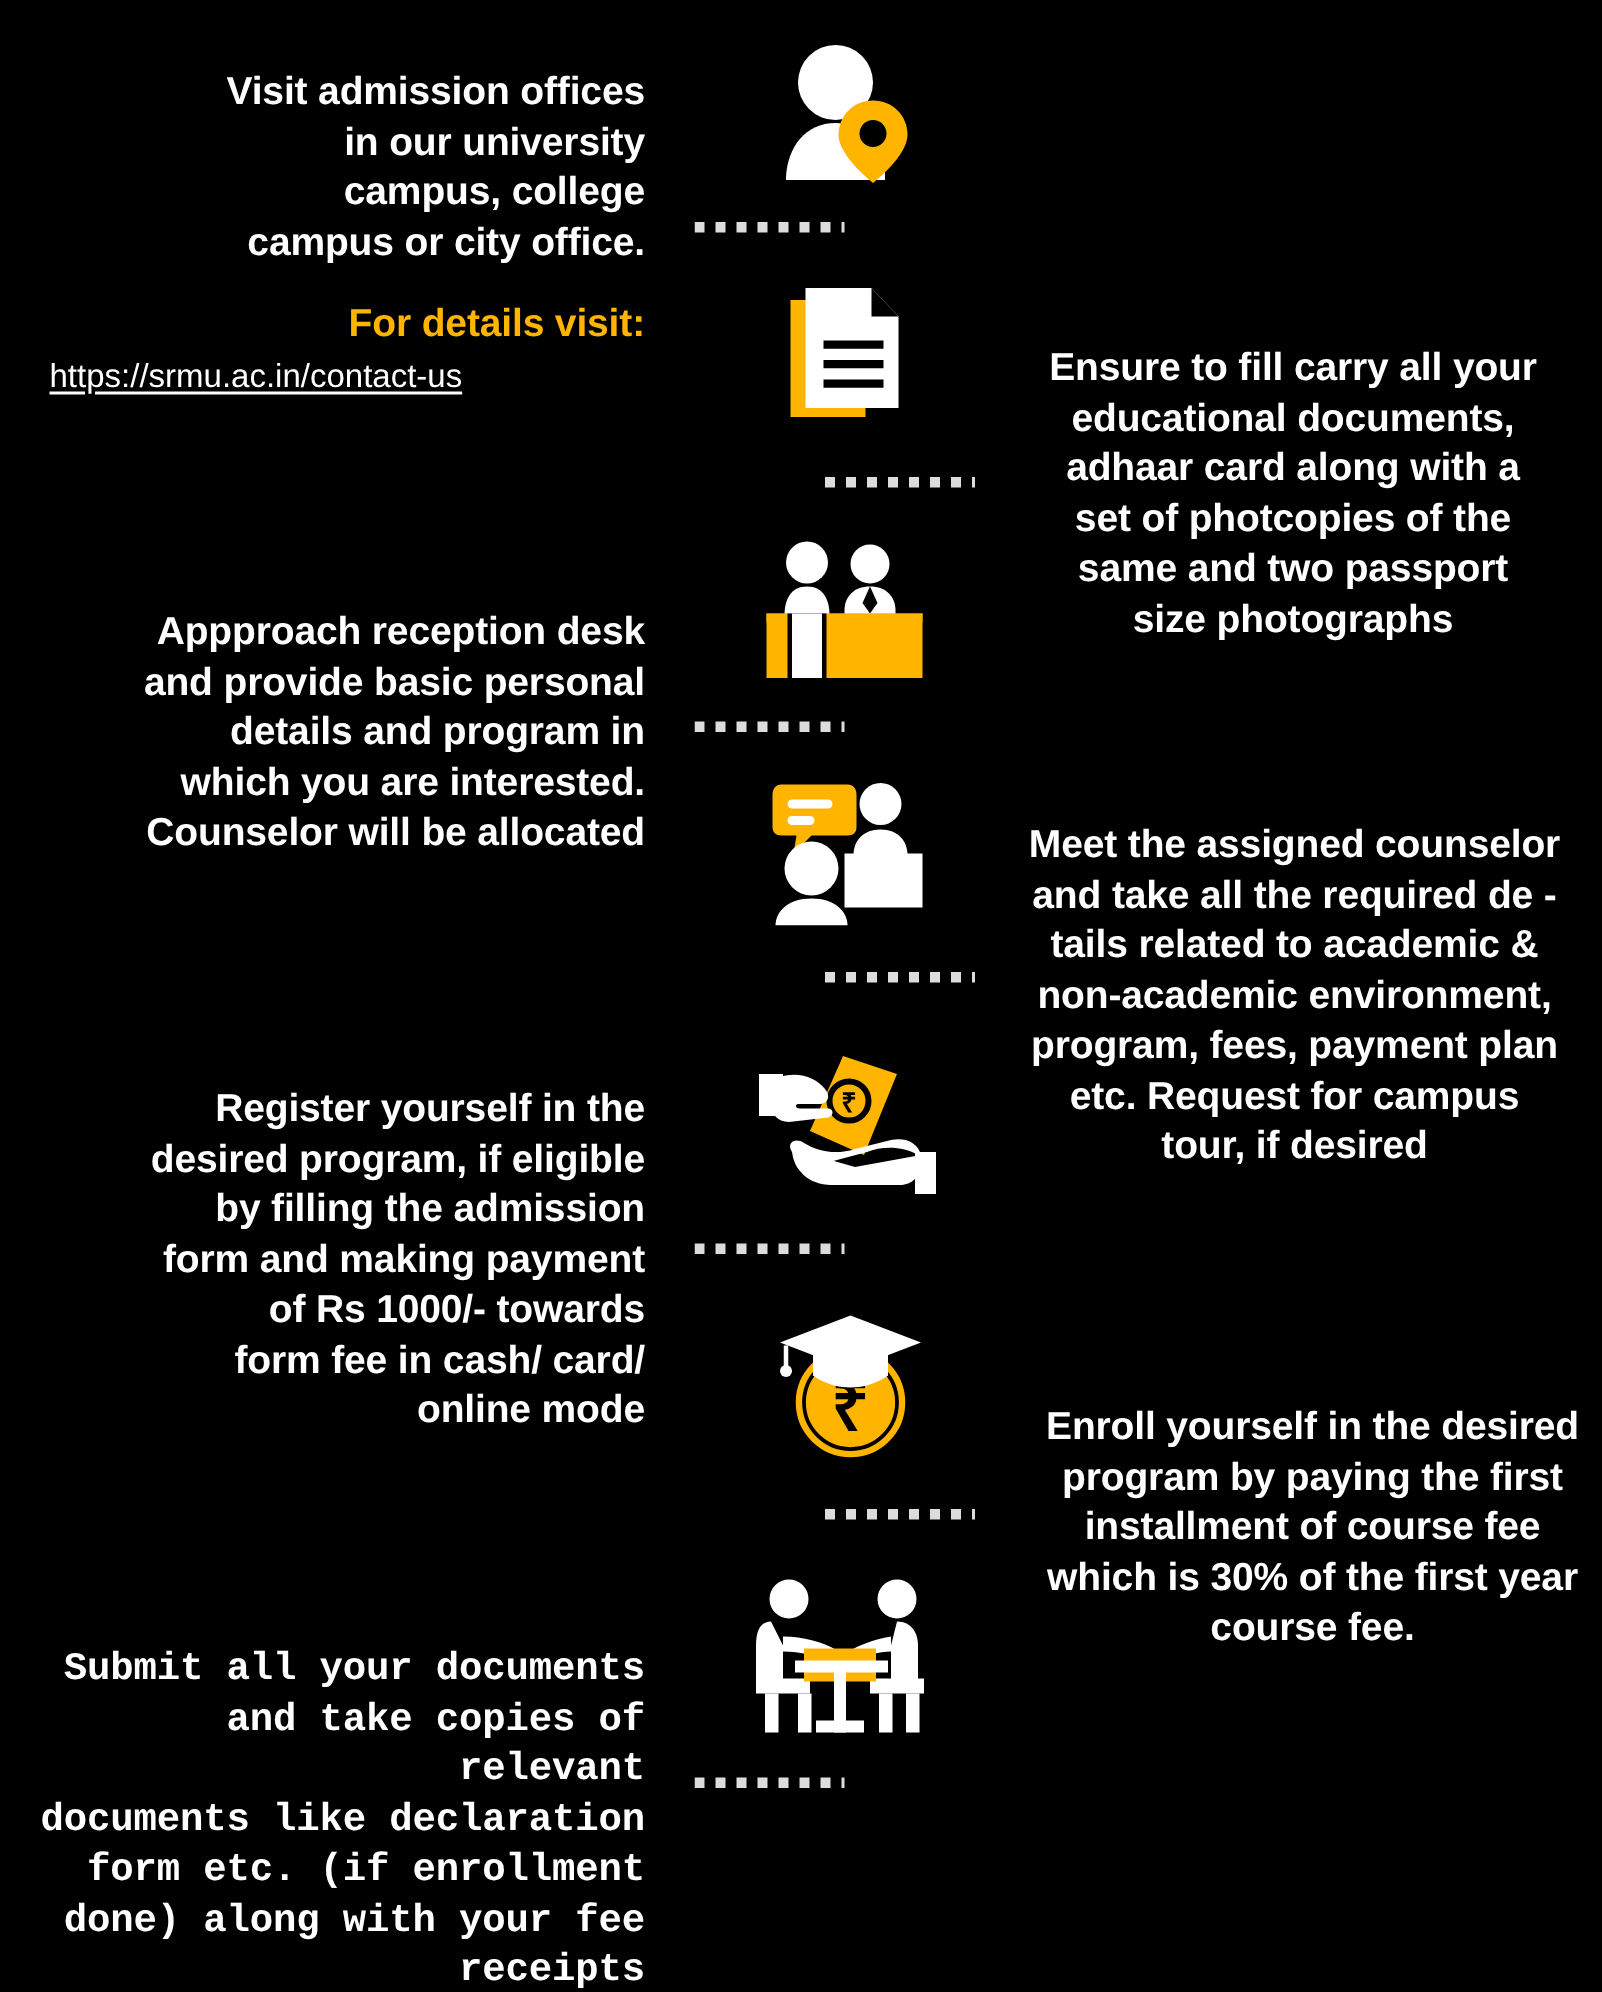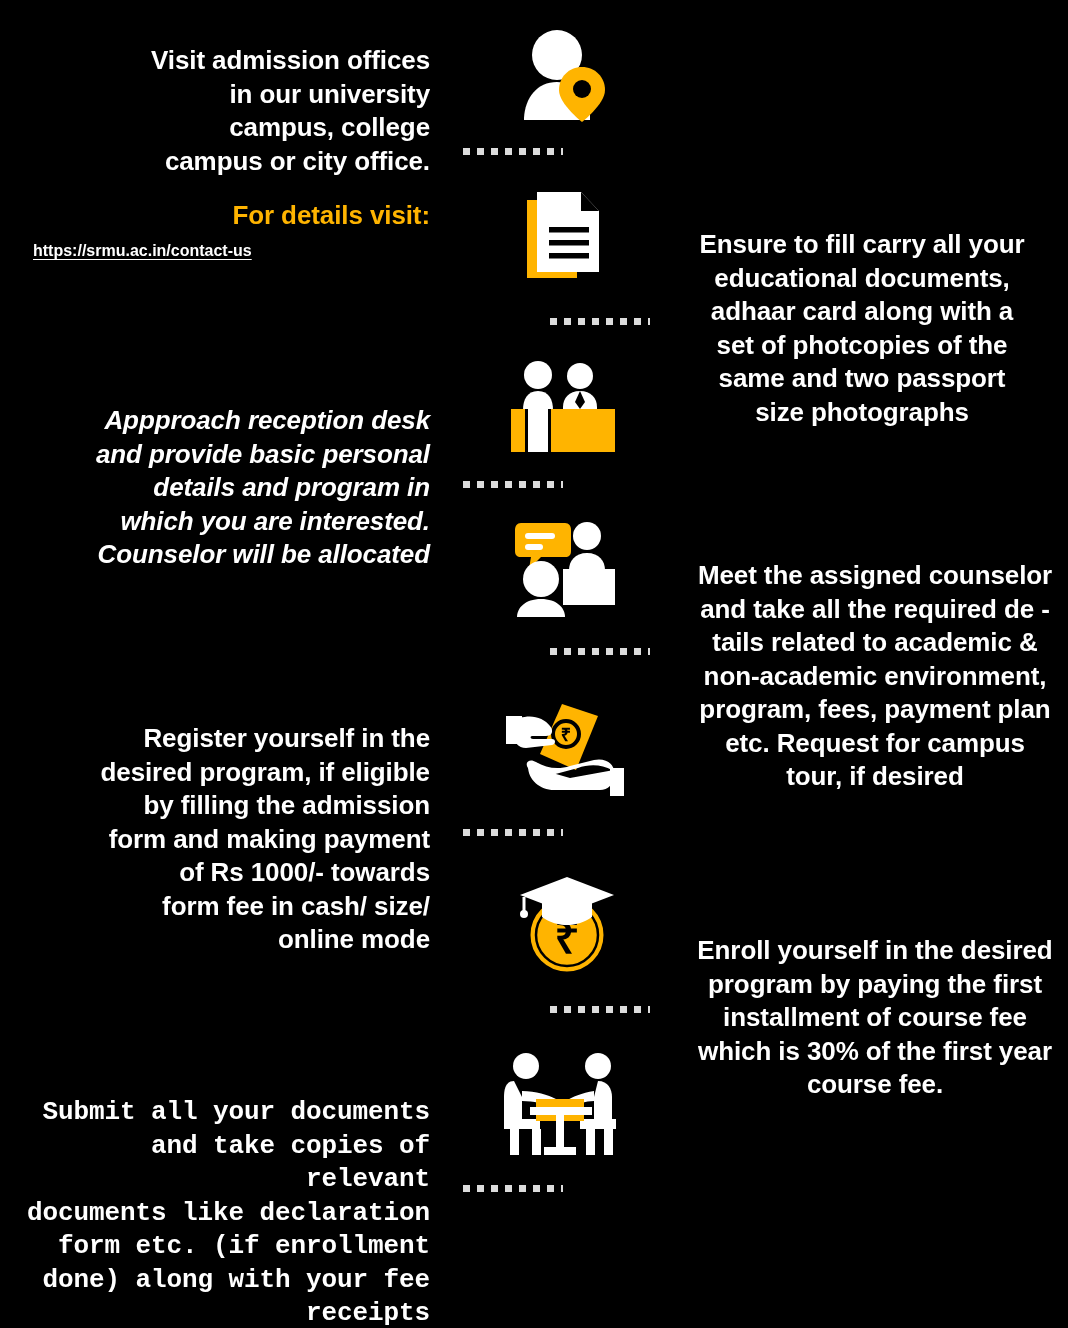--- a/index.html
+++ b/index.html
@@ -28,23 +28,23 @@
     color: #ffffff;
     white-space: pre-line;
   }
   .txt.left  { text-align: right; }
   .txt.right { text-align: center; }
 
   .accent { color: #FFB400; }
 
   .url {
     position: absolute;
-    font-size: 16px;
+    font-size: 22px;
     line-height: 33.5px;
-    font-weight: 700;
+    font-weight: 400;
     color: #ffffff;
     text-decoration: underline;
     text-underline-offset: 3px;
     white-space: nowrap;
   }
 
   
   .dots {
     position: absolute;
     height: 7px;
@@ -120,21 +120,21 @@
       <path d="M73 34 L68 45 L73 52 L78 45 Z" fill="#000000"></path>
 
       <path d="M4 52 L108 52 L108 95 L4 95 Z" fill="#FFB400"></path>
       <rect x="4" y="52" width="104" height="6" fill="#FFB400"></rect>
 
       <path d="M18 52 L44 52 L44 95 L18 95 Z" fill="#000000"></path>
       <path d="M21 52 L41 52 L41 95 L21 95 Z" fill="#ffffff"></path>
     </svg>
   </div>
 
-  <div class="txt left" style="left:20px; top:404px; width:410px;font-style:italic;">Appproach reception desk
+  <div class="txt left" style="left:20px; top:404px; width:410px;">Appproach reception desk
 and provide basic personal
 details and program in
 which you are interested.
 Counselor will be allocated</div>
 
   <div class="dots" style="left:463px; top:481px; width:100px;"></div>
 
   <div class="icon" style="left:507px; top:507px; width:112px; height:110px;">
     <svg viewBox="0 0 112 110" width="112" height="110">
 
@@ -145,21 +145,21 @@
       <circle cx="80" cy="29" r="14" fill="#ffffff"></circle>
       <path d="M80 46 C68 46 62 54 62 63 L62 66 L98 66 L98 63 C98 54 92 46 80 46 Z" fill="#ffffff"></path>
 
       <rect x="56" y="62" width="52" height="36" fill="#ffffff"></rect>
 
       <circle cx="34" cy="72" r="18" fill="#ffffff"></circle>
       <path d="M34 92 C18 92 10 101 10 110 L58 110 C58 101 50 92 34 92 Z" fill="#ffffff"></path>
     </svg>
   </div>
 
-  <div class="txt right" style="left:672px; top:559px; width:382px;margin-left:12px;">Meet the assigned counselor
+  <div class="txt right" style="left:672px; top:546px; width:382px;">Meet the assigned counselor
 and take all the required de  -
 tails related to academic &amp;
 non-academic environment,
 program, fees, payment plan
 etc. Request for campus
 tour, if desired</div>
 
   <div class="dots" style="left:550px; top:648px; width:100px;"></div>
 
   <div class="icon" style="left:492px; top:692px; width:136px; height:114px;">
@@ -176,21 +176,21 @@
       <path d="M120 78 C110 72 96 72 86 76 L56 84 C48 86 40 82 36 76 C32 70 38 66 44 70 C54 76 66 78 78 74 L102 68 C112 66 120 70 122 78 Z" fill="#ffffff"></path>
       <path d="M36 74 C36 88 48 98 62 98 L108 98 C116 98 122 92 122 84 L122 78 L78 86 Z" fill="#ffffff"></path>
     </svg>
   </div>
 
   <div class="txt left" style="left:20px; top:722px; width:410px;">Register yourself in the
 desired program, if eligible
 by filling the admission
 form and making payment
 of Rs 1000/- towards
-form fee in cash/ size/
+form fee in cash/ card/
 online mode</div>
 
   <div class="dots" style="left:463px; top:829px; width:100px;"></div>
 
   <div class="icon" style="left:512px; top:867px; width:110px; height:110px;">
     <svg viewBox="0 0 110 110" width="110" height="110">
 
       <circle cx="55" cy="68" r="38" fill="#FFB400"></circle>
       <circle cx="55" cy="68" r="38" fill="none" stroke="#000000" stroke-width="3"></circle>
       <circle cx="55" cy="68" r="31" fill="none" stroke="#000000" stroke-width="2.5"></circle>

